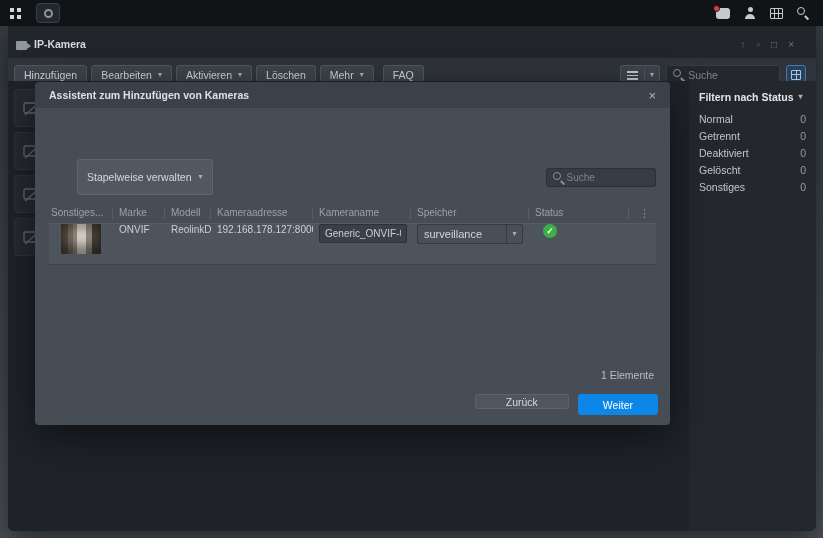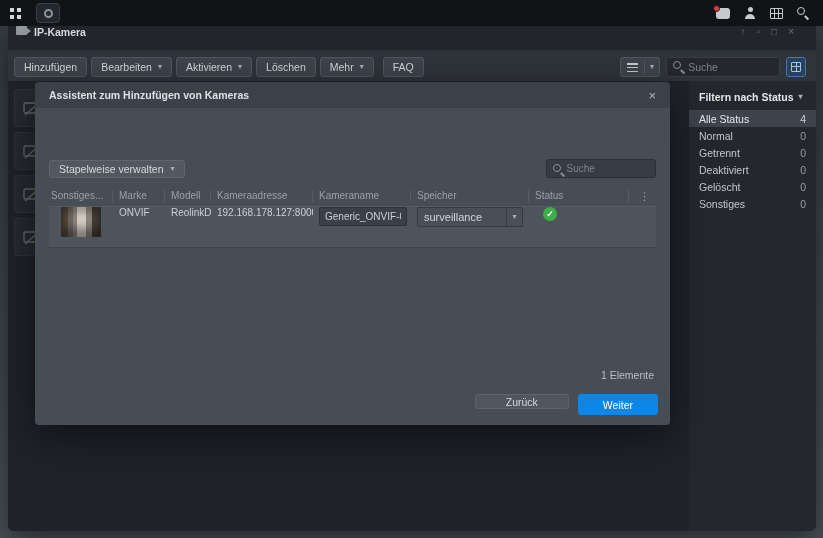--- a/index.html
+++ b/index.html
@@ -29,21 +29,21 @@
     background-image:
       linear-gradient(90deg, transparent 0 3px, #c6cacd 3px 4px, transparent 4px 7px, #c6cacd 7px 8px, transparent 8px),
       linear-gradient(transparent 0 4px, #c6cacd 4px 5px, transparent 5px); }
   .mag { position:relative; width:12px; height:12px; display:inline-block; color:#8a9197; }
   .mag::before { content:""; position:absolute; left:0; top:0; width:6px; height:6px; border:1.5px solid currentColor; border-radius:50%; }
   .mag::after { content:""; position:absolute; left:7.5px; top:8px; width:4.5px; height:1.6px; background:currentColor; transform:rotate(45deg); transform-origin:left center; }
   .tb-mag { color:#c6cacd; }
 
   
   .window { position:absolute; left:8px; top:26px; width:808px; height:505px; background:#2f343a; border-radius:0 0 6px 6px; box-shadow:0 10px 30px rgba(0,0,0,.5); }
-  .titlebar { height:24px; background:#22262b; display:flex; align-items:flex-start; padding:0 8px; }
+  .titlebar { height:32px; background:#22262b; display:flex; align-items:flex-end; padding:8px 8px; }
   .title-cam-icon { width:11px; height:9px; background:#8f979d; border-radius:1px; position:relative; display:inline-block; }
   .title-cam-icon::after { content:""; position:absolute; right:-4px; top:1.5px; border-left:4px solid #8f979d; border-top:3px solid transparent; border-bottom:3px solid transparent; }
   .title-text { font-size:10.5px; font-weight:bold; color:#d6dadd; margin-left:7px; }
   .win-controls { margin-left:auto; display:flex; gap:11px; font-size:10px; color:#6d747b; padding-right:14px; }
 
   .toolbar { height:35px; background:#2f343a; border-bottom:1px solid #23272c; display:flex; align-items:center; padding:0 6px; gap:4px; }
   .btn { height:20px; background:#3d444b; border:1px solid #51575e; border-radius:3px; color:#d2d6d9; font-size:10.5px; display:inline-flex; align-items:center; padding:0 9px; gap:6px; white-space:nowrap; }
   .btn-faq { margin-left:5px; }
   .caret { font-size:8px; color:#aab0b5; line-height:1; }
   .toolbar-right { margin-left:auto; display:flex; align-items:center; gap:6px; padding-right:4px; }
@@ -78,21 +78,21 @@
 
   
   .dialog { position:absolute; left:27px; top:56px; width:635px; height:343px; background:#464d55; border-radius:12px; box-shadow:0 12px 40px rgba(0,0,0,.55); z-index:5; }
   .dlg-header { height:26px; background:#3a4148; border-radius:4px 4px 0 0; display:flex; align-items:center; padding:0 14px; }
   .dlg-header-title { font-size:10.5px; font-weight:bold; color:#dde0e3; }
   .dlg-close { margin-left:auto; color:#b2b8bd; font-size:13px; line-height:1; }
   .dlg-titleband { height:40px; background:#3a4148; display:flex; align-items:center; padding:0 14px; border-bottom:1px solid #31373e; }
   .dlg-title { font-size:15px; font-weight:bold; color:#f3f5f6; }
   .dlg-body { position:absolute; top:66px; bottom:0; left:0; right:0; background:#464d55; border-radius:0 0 4px 4px; padding:11px 14px; }
   .dlg-controls { display:flex; align-items:center; }
-  .batch-btn { height:18px; background:#51585f; border:1px solid #5f666d; border-radius:3px; color:#d6d9dc; font-size:10.5px; display:inline-flex; align-items:center; padding:0 9px; gap:7px; }
+  .batch-btn { height:36px; background:#51585f; border:1px solid #5f666d; border-radius:3px; color:#d6d9dc; font-size:10.5px; display:inline-flex; align-items:center; padding:0 9px; gap:7px;margin-left:28px; }
   .dlg-search { margin-left:auto; width:110px; height:19px; background:#363c43; border:1px solid #2b3036; border-radius:3px; display:flex; align-items:center; padding:0 6px; gap:5px; }
   .dlg-search input { background:transparent; border:0; outline:0; color:#c6cacd; font-size:10px; width:100%; }
   .dlg-search input::placeholder { color:#7d848a; }
   .dlg-search .mag { width:10px; height:10px; }
 
   .thead { display:flex; height:16px; align-items:center; color:#9aa1a8; font-size:10px; margin-top:10px; }
   .th { padding-left:6px; border-right:1px solid #565d66; white-space:nowrap; overflow:hidden; height:12px; line-height:12px; }
   .th:first-child { padding-left:2px; }
   .th-menu { flex:1; text-align:right; padding-right:6px; font-size:11px; color:#9aa1a8; }
   .c1{width:64px}.c2{width:52px}.c3{width:46px}.c4{width:102px}.c5{width:98px}.c6{width:118px}.c7{width:100px}
@@ -228,24 +228,20 @@
 
       <div class="dim"></div>
 
     </div>
 
     <div class="filter-panel">
       <div class="fp-header">
         <span>Filtern nach Status</span>
         <span class="caret">▾</span>
       </div>
-      <div class="fp-item selected">
-        <span>Alle Status</span>
-        <span class="fp-count">4</span>
-      </div>
       <div class="fp-item">
         <span>Normal</span>
         <span class="fp-count">0</span>
       </div>
       <div class="fp-item">
         <span>Getrennt</span>
         <span class="fp-count">0</span>
       </div>
       <div class="fp-item">
         <span>Deaktiviert</span>

